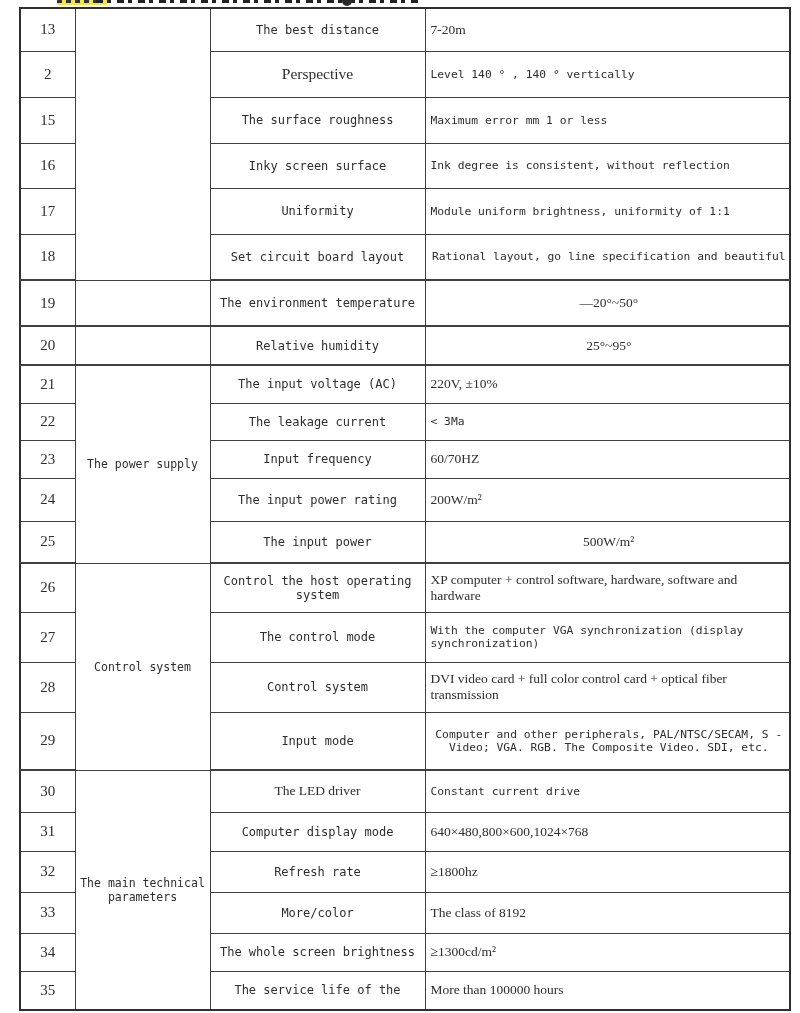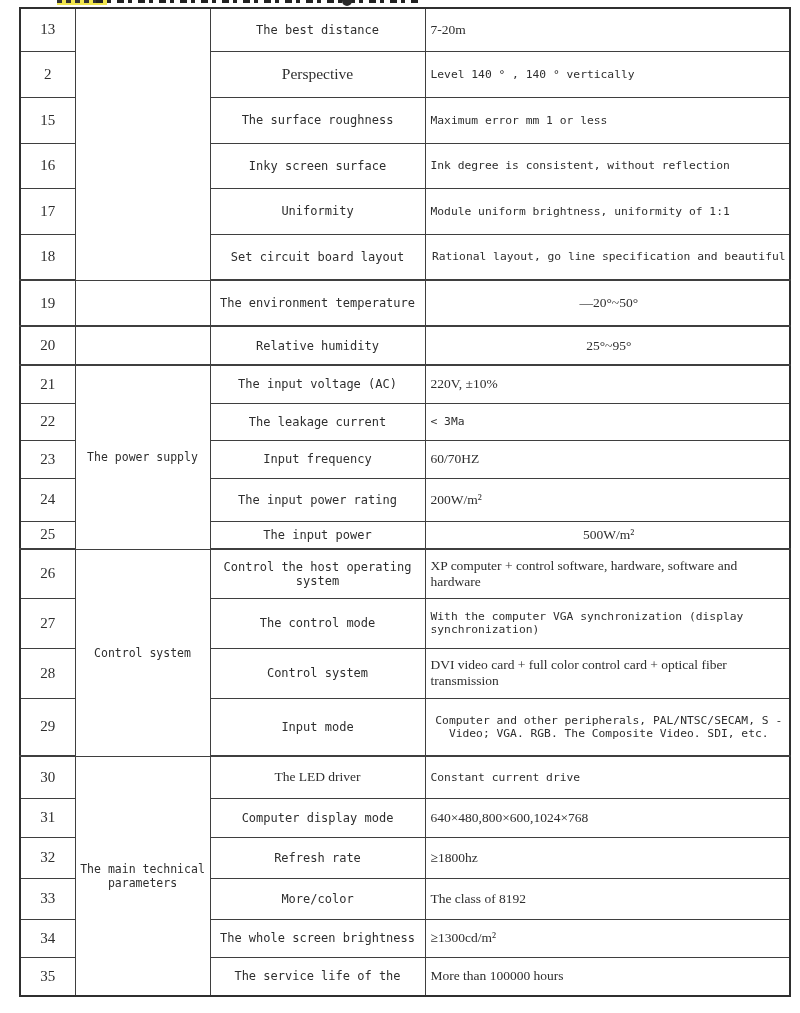--- a/index.html
+++ b/index.html
@@ -139,21 +139,21 @@
       <tr style="height: 38px;">
         <td class="num-cell">23</td>
         <td class="param-cell mono">Input frequency</td>
         <td class="value-cell serif">60/70HZ</td>
       </tr>
       <tr style="height: 43px;">
         <td class="num-cell">24</td>
         <td class="param-cell mono">The input power rating</td>
         <td class="value-cell serif">200W/m²</td>
       </tr>
-      <tr class="thick" style="height: 28px;">
+      <tr class="thick" style="height: 42px;">
         <td class="num-cell">25</td>
         <td class="param-cell mono">The input power</td>
         <td class="value-cell serif">500W/m²</td>
       </tr>
       <tr style="height: 49px;">
         <td class="num-cell">26</td>
         <td class="cat-cell" rowspan="4">Control system</td>
         <td class="param-cell mono">Control the host operating
 system</td>
         <td class="value-cell serif">XP computer + control software, hardware, software and

